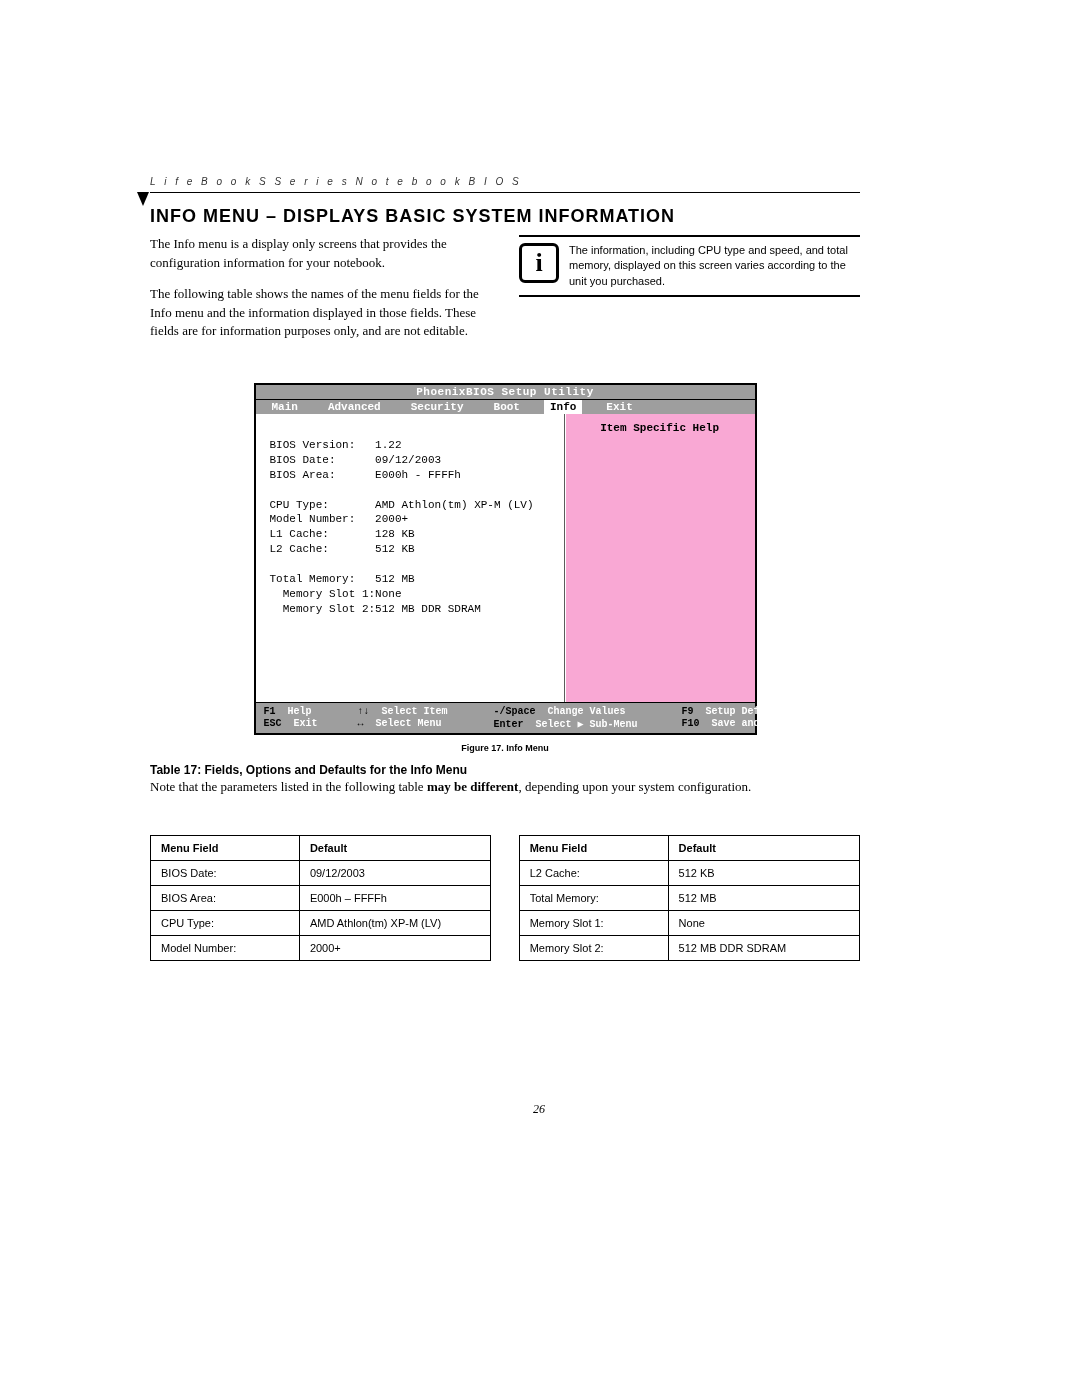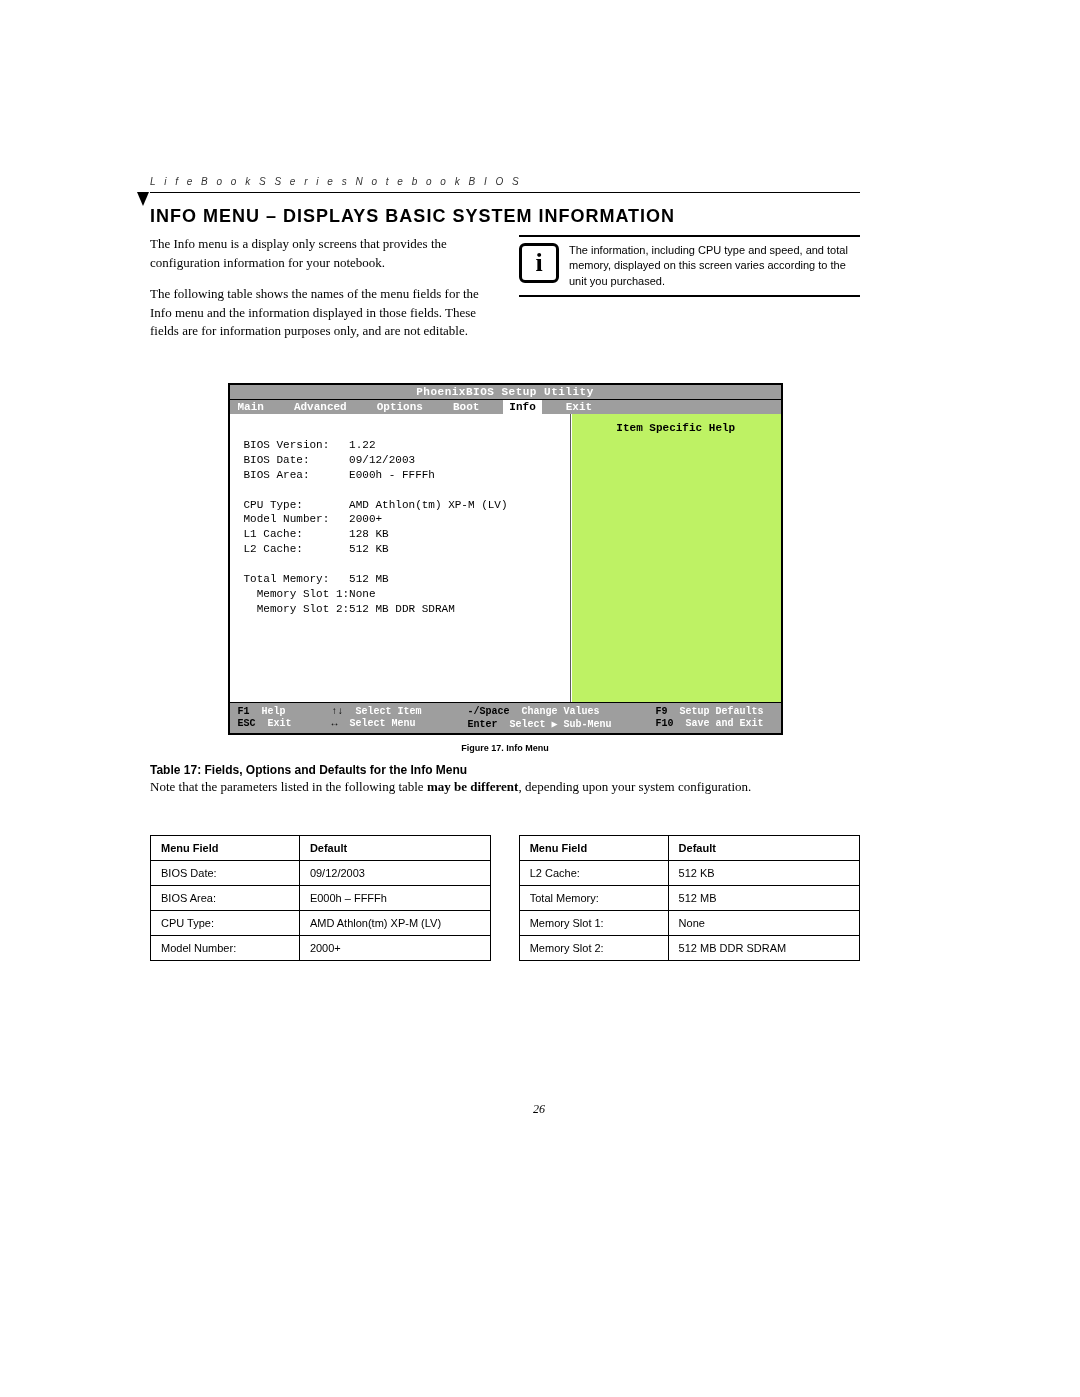--- a/index.html
+++ b/index.html
@@ -98,40 +98,40 @@
     font-weight: 700;
     font-size: 26px;
     display: flex;
     align-items: center;
     justify-content: center;
     font-family: Georgia, serif;
   }
 
   
   .bios-wrap {
-    width: 555px;
+    width: 503px;
     margin: 30px auto 4px auto;
     border: 2px solid #000;
     background: #fff;
     font-family: "Courier New", monospace;
     font-size: 11px;
   }
   .bios-title {
     background: var(--bios-gray);
     text-align: center;
     color: #fff;
     font-weight: 700;
     padding: 1px 0 1px;
     letter-spacing: 0.5px;
     border-bottom: 1px solid #000;
   }
   .bios-tabs {
     background: var(--bios-gray);
     display: flex;
-    padding: 0 2px;
+    padding: 0 10px;
     gap: 18px;
   }
   .bios-tab {
     color: #fff;
     font-weight: 700;
     padding: 1px 6px;
     cursor: default;
   }
   .bios-tab.active {
     background: #fff;
@@ -146,21 +146,21 @@
     padding: 18px 14px 21px 14px;
     color: #000;
     white-space: pre;
     line-height: 1.35;
     margin-top: 6px;
   }
   .bios-help {
     flex: 1;
     border-left: 1px solid var(--bios-dark);
     box-shadow: inset 1px 0 0 #fff;
-    background: #bef264;
+    background: #f9a8d4;
     padding: 8px 10px;
   }
   .bios-help-title {
     text-align: center;
     font-weight: 700;
     color: #000;
     margin-bottom: 6px;
   }
   .bios-footer {
     background: var(--bios-gray);
@@ -254,21 +254,21 @@
         <div>The information, including CPU type and speed, and total memory, displayed on this screen varies according to the unit you purchased.</div>
       </div>
     </div>
   </div>
 
   <div class="bios-wrap">
     <div class="bios-title">PhoenixBIOS Setup Utility</div>
     <div class="bios-tabs" id="bios-tabs">
         <span class="bios-tab">Main</span>
         <span class="bios-tab">Advanced</span>
-        <span class="bios-tab">Options</span>
+        <span class="bios-tab">Security</span>
         <span class="bios-tab">Boot</span>
         <span class="bios-tab active">Info</span>
         <span class="bios-tab">Exit</span>
       </div>
     <div class="bios-body">
       <div class="bios-main" id="bios-main">BIOS Version:   1.22
 BIOS Date:      09/12/2003
 BIOS Area:      E000h - FFFFh
 
 CPU Type:       AMD Athlon(tm) XP-M (LV)

